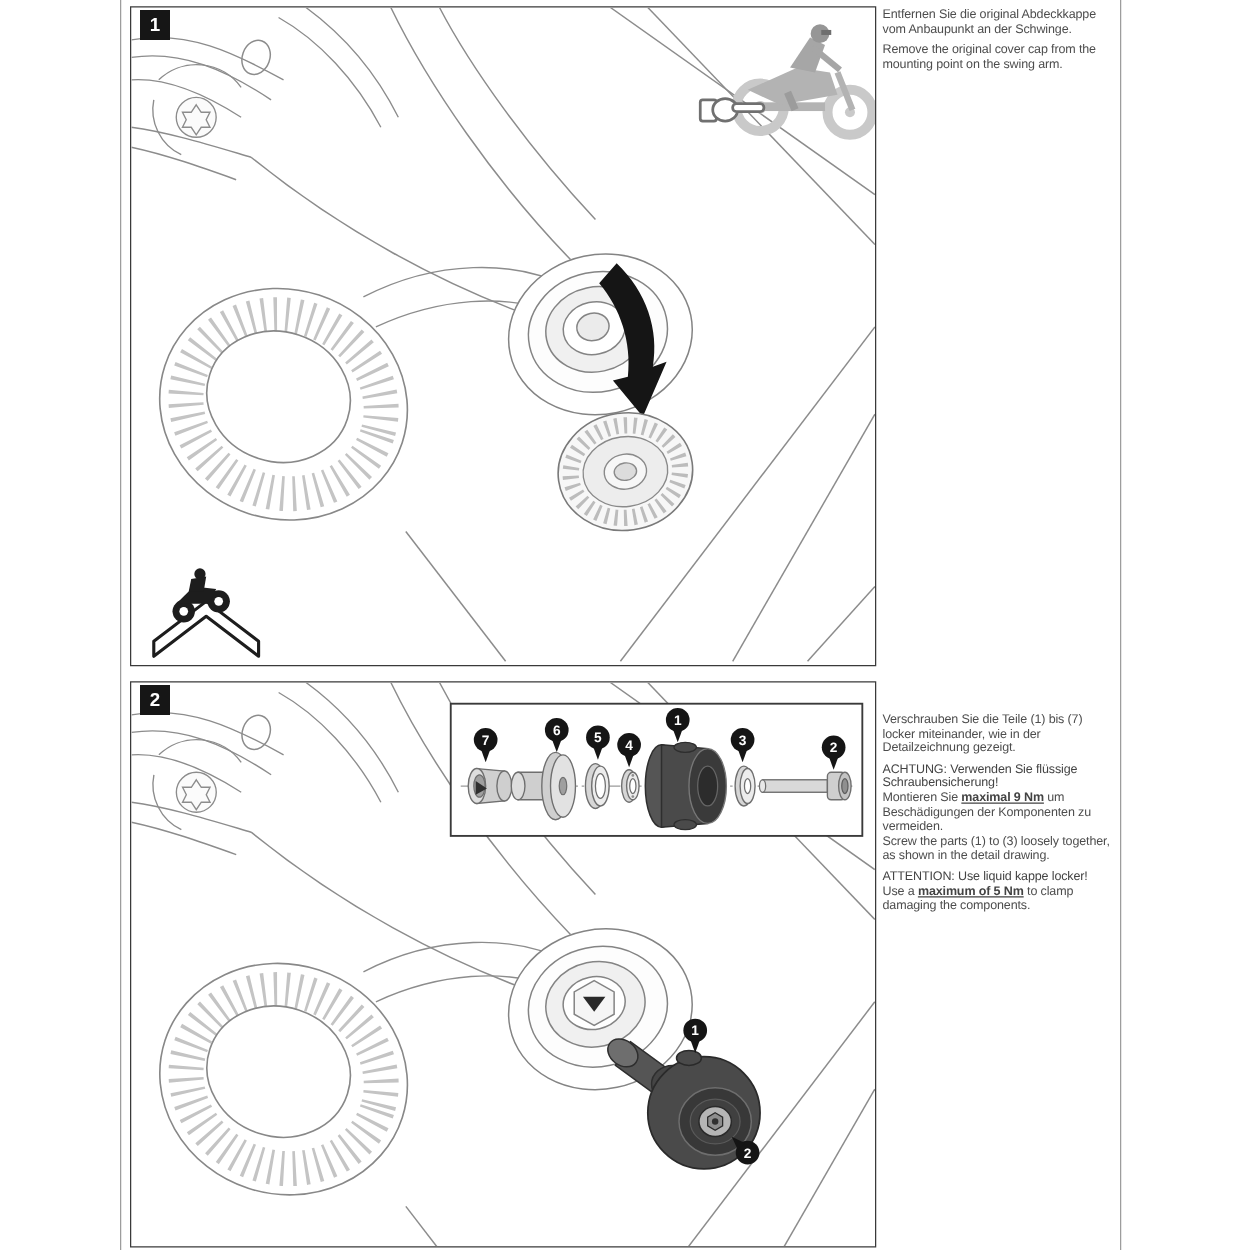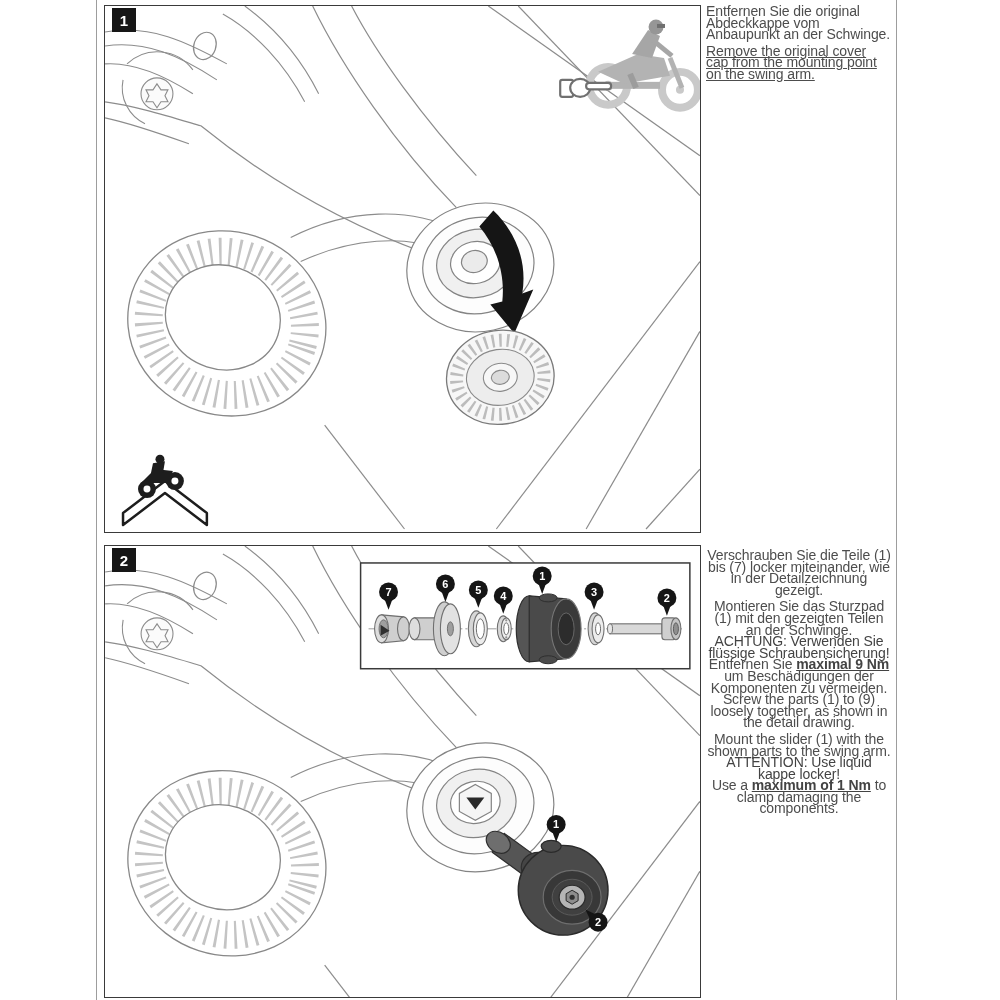--- a/index.html
+++ b/index.html
@@ -6,28 +6,28 @@
   body{position:relative;width:1000px;height:1000px;font-family:"Liberation Sans",sans-serif;overflow:hidden;}
   .page-rule{position:absolute;top:0;bottom:0;width:1px;background:#9d9d9d;}
   #rule-left{left:96px;}
   #rule-right{left:896px;}
   .panel{position:absolute;left:104px;width:597px;border:1.5px solid #3a3a3a;background:#fff;box-sizing:border-box;overflow:hidden;}
   #panel1{top:5px;height:528px;}
   #panel2{top:545px;height:453px;}
   .panel svg{position:absolute;left:0;top:0;width:100%;height:100%;}
   .step-box{position:absolute;left:7px;top:2px;width:24px;height:24px;background:#161616;color:#fff;
             font-weight:bold;font-size:15px;display:flex;align-items:center;justify-content:center;z-index:5;}
-  .textcol{position:absolute;left:706px;width:186px;color:#4d4d4d;font-size:14px;line-height:11.6px;letter-spacing:-0.1px;}
+  .textcol{position:absolute;left:706px;width:186px;color:#4d4d4d;font-size:10px;line-height:11.6px;letter-spacing:-0.1px;}
   #textcol-1{top:6px;}
-  #textcol-2{top:550px;text-align:center;}
+  #textcol-2{top:570px;}
   .textcol p{margin:0 0 5px 0;}
   .textcol p.tight{margin-bottom:0;}
   .warn{font-weight:normal;color:#434343;}
   b{color:#434343;text-decoration:underline;}
-  .gap-en1{margin-top:14px;text-decoration:underline;}
+  .gap-en1{margin-top:14px;}
   .gap-en2{margin-top:17px;}
   .gap-sm{margin-top:6px;}
 </style>
 </head>
 <body>
 
 <svg width="0" height="0" style="position:absolute" aria-hidden="true">
   <defs>
     <g id="swingarm">
       <g stroke="#8c8c8c" fill="none" stroke-width="1.1">
@@ -262,21 +262,19 @@
   <div class="step-box">2</div>
 </div>
 
 <div class="textcol" id="textcol-1">
   <p class="gap-de">Entfernen Sie die original Abdeck­kappe vom Anbaupunkt an der Schwinge.</p>
   <p class="gap-en1">Remove the original cover cap from the mounting point on the swing arm.</p>
 </div>
 
 <div class="textcol" id="textcol-2">
   <p>Verschrauben Sie die Teile (1) bis (7) locker miteinander, wie in der Detailzeichnung gezeigt.</p>
-  <p class="tight">Montieren Sie das Sturzpad (1) mit den gezeigten Teilen an der Schwinge.</p>
   <p class="tight warn">ACHTUNG: Verwenden Sie flüssige Schraubensicherung!</p>
-  <p class="tight gap-sm"><span>Entfernen Sie </span><b>maximal 9 Nm</b><span> um Beschädigungen der Komponenten zu vermeiden.</span></p>
-
-  <p class="gap-en2">Screw the parts (1) to (9) loosely together, as shown in the detail drawing.</p>
-  <p class="tight">Mount the slider (1) with the shown parts to the swing arm.</p>
+  <p class="tight gap-sm"><span>Montieren Sie </span><b>maximal 9 Nm</b><span> um Beschädigungen der Komponenten zu vermeiden.</span></p>
+
+  <p class="gap-en2">Screw the parts (1) to (3) loosely together, as shown in the detail drawing.</p>
   <p class="tight warn">ATTENTION: Use liquid kappe locker!</p>
-  <p class="tight gap-sm"><span>Use a </span><b>maximum of 1 Nm</b><span> to clamp damaging the components.</span></p>
+  <p class="tight gap-sm"><span>Use a </span><b>maximum of 5 Nm</b><span> to clamp damaging the components.</span></p>
 </div>
 
 </body></html>

